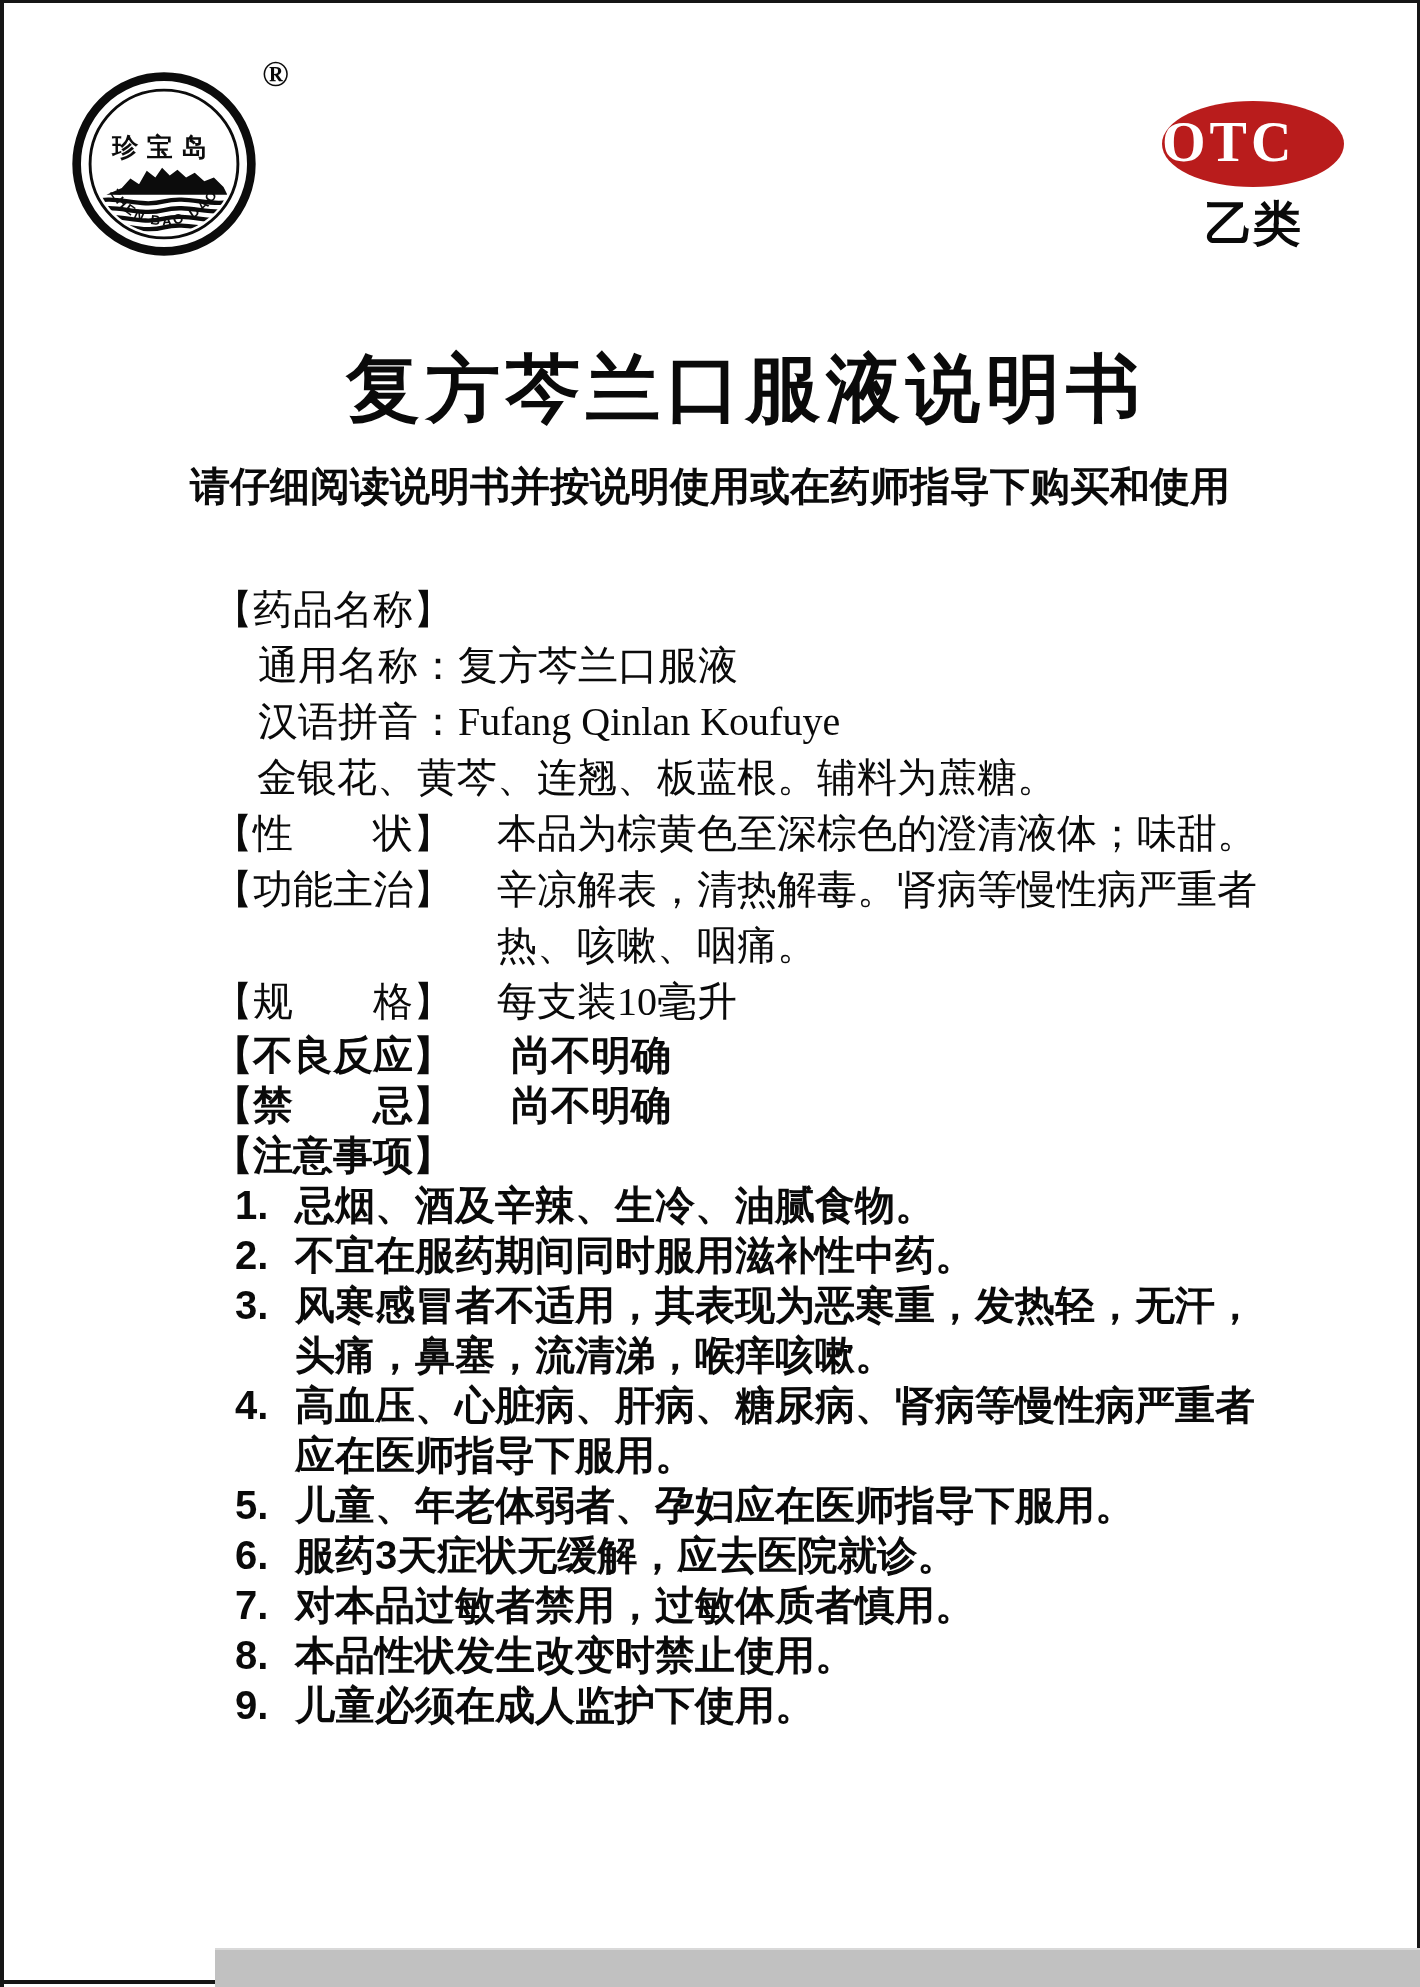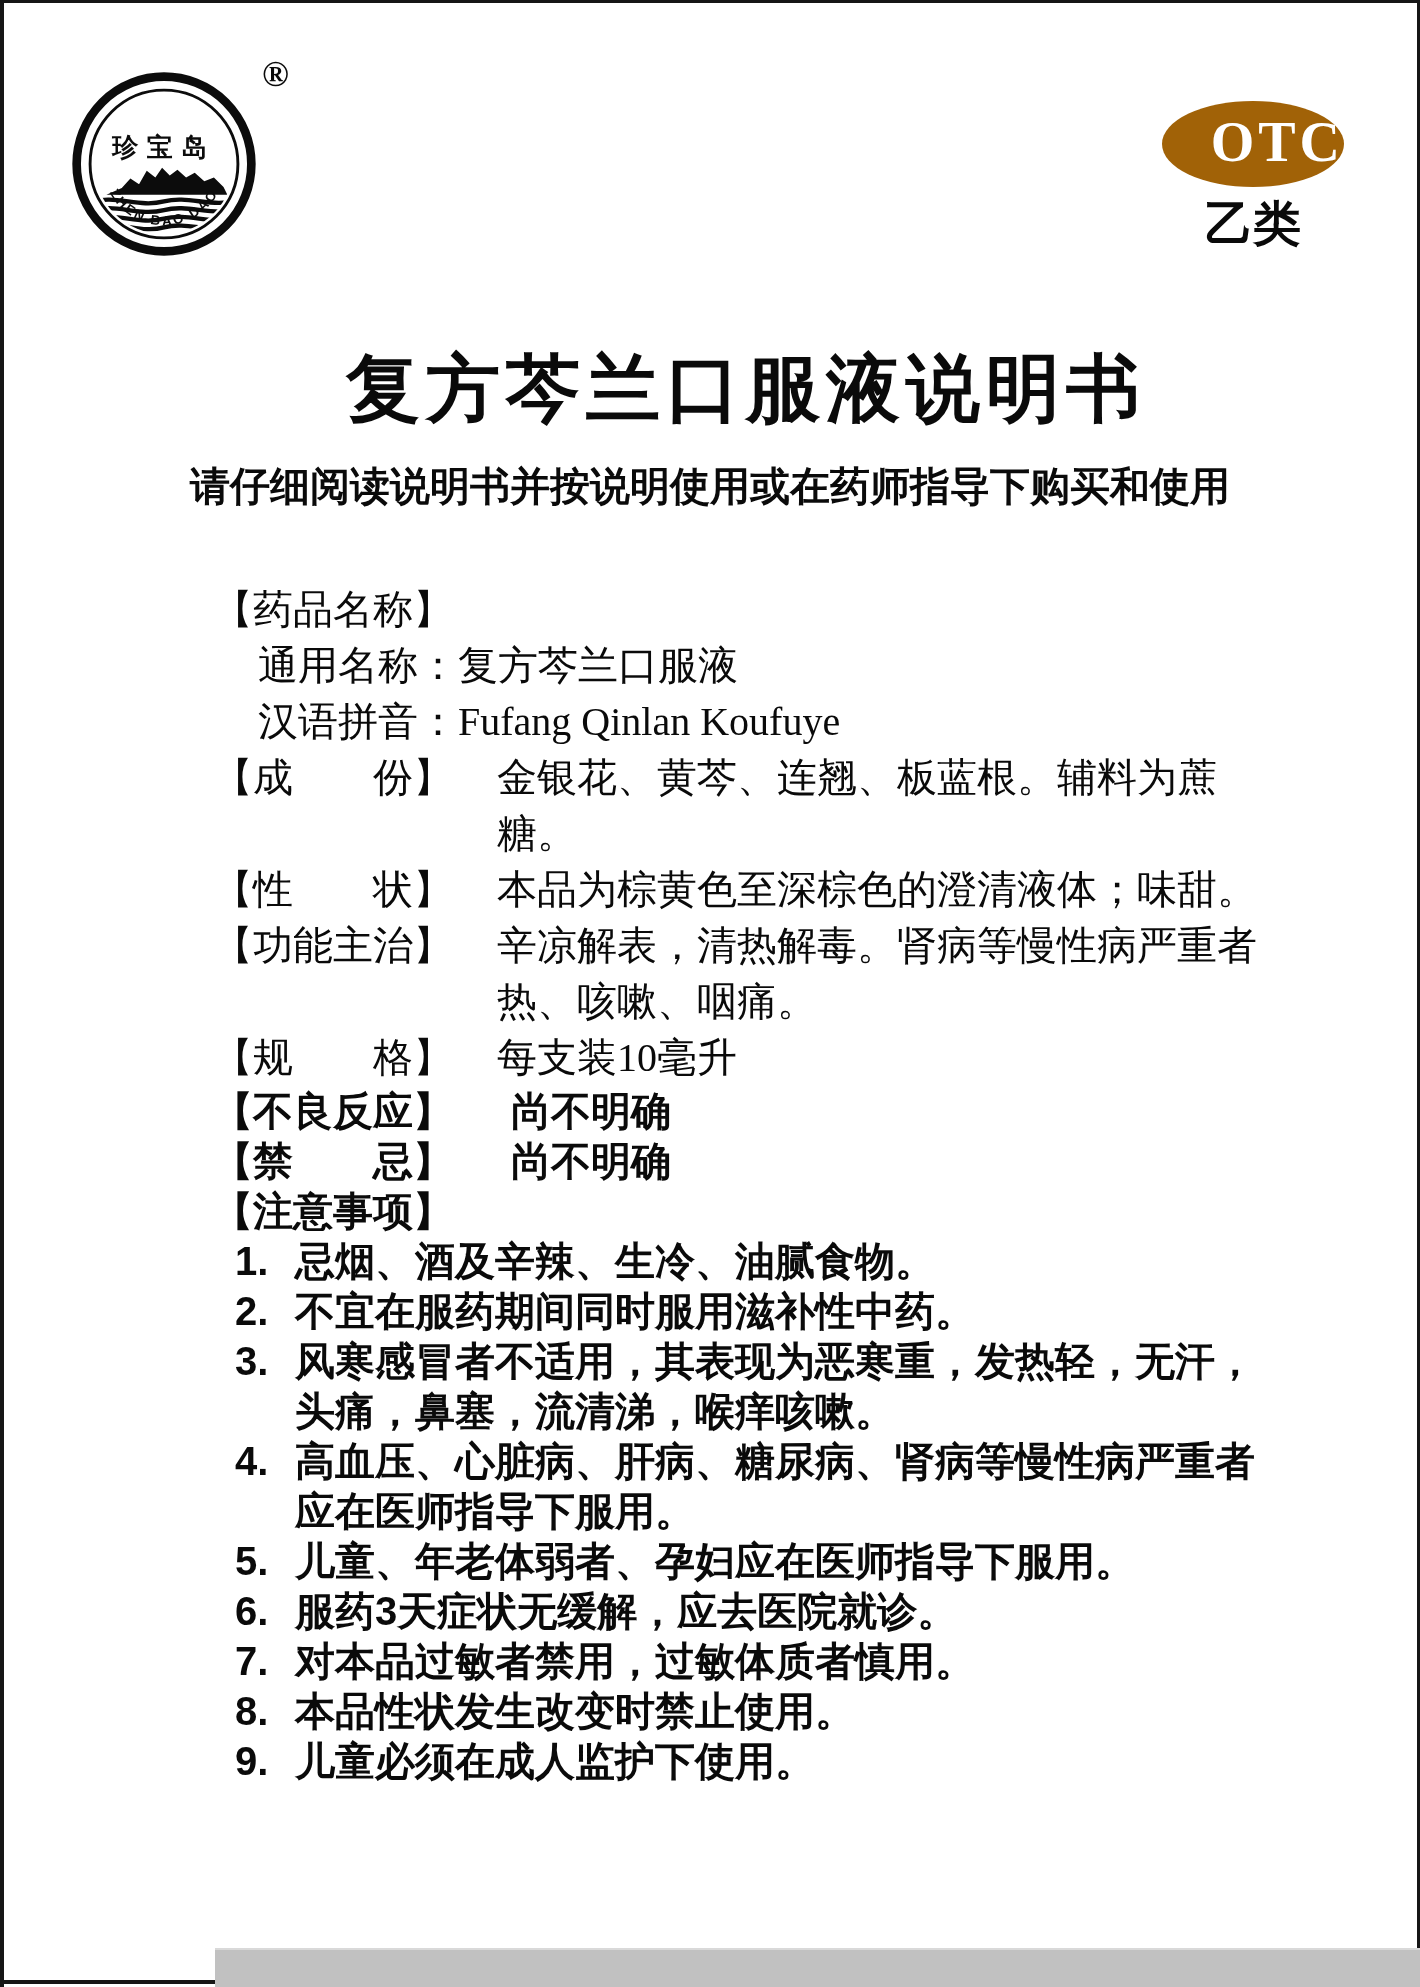--- a/index.html
+++ b/index.html
@@ -20,22 +20,22 @@
   }
   
   .logo-wrap{position:absolute;left:68px;top:68px;width:192px;height:192px;}
   .reg-mark{
     position:absolute;left:262px;top:56px;
     font-family:"Liberation Serif","DejaVu Serif",serif;
     font-size:36px;font-weight:bold;line-height:1;
   }
   .otc-badge{
     position:absolute;left:1162px;top:101px;width:182px;height:86px;
-    background:#a16207;border-radius:50%;
-    display:flex;align-items:center;justify-content:flex-end;
+    background:#b91c1c;border-radius:50%;
+    display:flex;align-items:center;justify-content:flex-start;
   }
   .otc-badge .otc-text{
     color:#ffffff;
     font-family:"Liberation Serif","DejaVu Serif",serif;
     font-weight:bold;font-size:56px;letter-spacing:4px;line-height:1;
     transform:translateY(-2px);
   }
   .otc-category{
     position:absolute;left:1162px;top:198px;width:182px;
     text-align:center;
@@ -129,21 +129,20 @@
 
   <div class="content">
 
     <div class="row serif">
       <span class="lbl">【药品名称】</span>
     </div>
     <div class="row serif indent1">通用名称：复方芩兰口服液</div>
     <div class="row serif indent1">汉语拼音：Fufang Qinlan Koufuye</div>
 
     <div class="row serif">
-      <span class="lbl">【成　　份】</span>
       <span class="val">金银花、黄芩、连翘、板蓝根。辅料为蔗糖。</span>
     </div>
 
     <div class="row serif">
       <span class="lbl">【性　　状】</span>
       <span class="val">本品为棕黄色至深棕色的澄清液体；味甜。</span>
     </div>
 
     <div class="row serif">
       <span class="lbl">【功能主治】</span>

